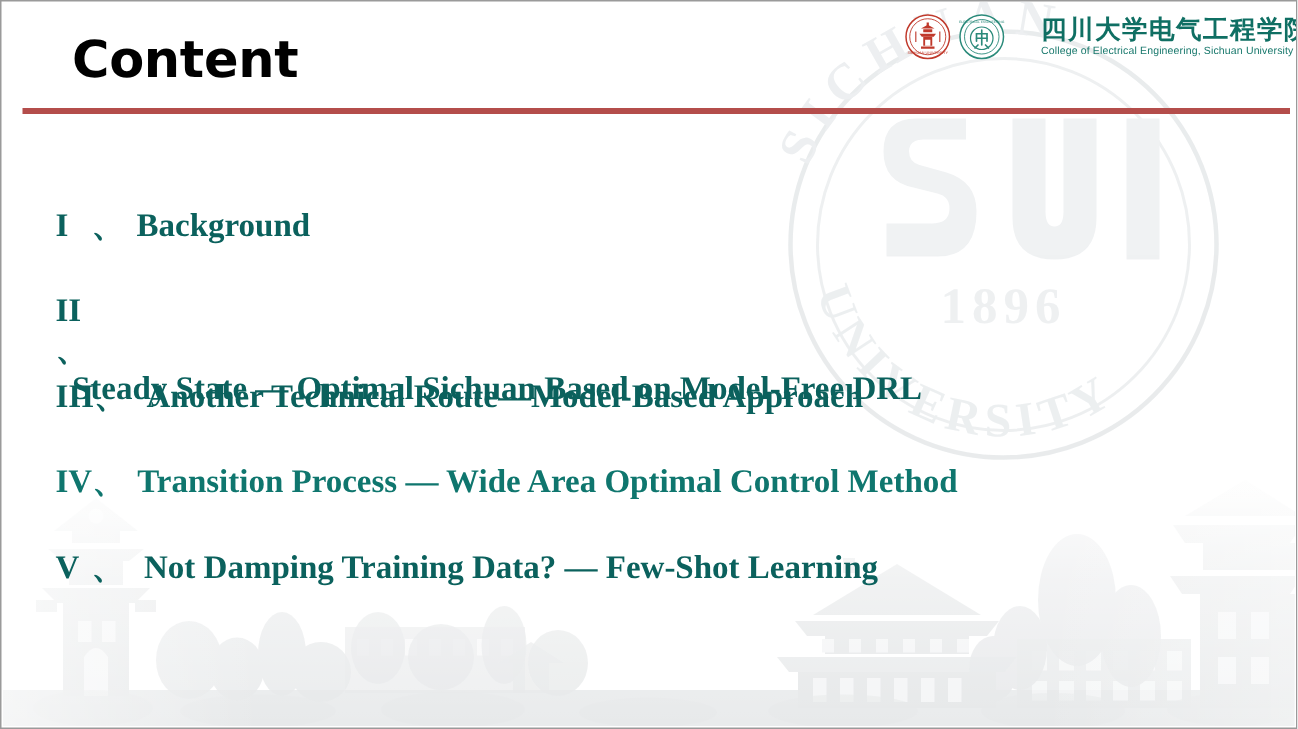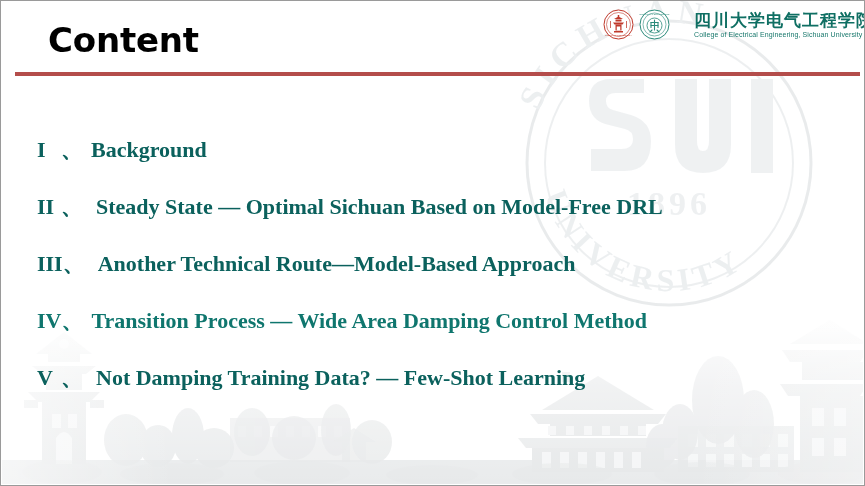--- a/index.html
+++ b/index.html
@@ -148,21 +148,21 @@
   }
   .toc-sep {
     display: inline-block;
     margin-right: 2px;
   }
   .toc-label {
     display: inline-block;
   }
 
   .i0 { top: 60px; }
-  .i1 { top: 117px; }
+  .i1 { top: 117px; flex-direction: column; }
   .i2 { top: 174px; }
   .i3 { top: 231px; }
   .i4 { top: 288px; }
 
   .gap-sm { padding-left: 6px; text-align: center; }
   .gap-md { padding-left: 11px; }
 </style>
 </head>
 <body>
 
@@ -405,21 +405,21 @@
 
     <div class="toc-item i2">
       <span class="toc-num">III</span>
       <span class="toc-sep">、</span>
       <span class="toc-label gap-md">Another Technical Route—Model-Based Approach</span>
     </div>
 
     <div class="toc-item i3 accent">
       <span class="toc-num">IV</span>
       <span class="toc-sep">、</span>
-      <span class="toc-label gap-sm">Transition Process — Wide Area Damping Control Method</span>
+      <span class="toc-label gap-sm">Transition Process — Wide Area Optimal Control Method</span>
     </div>
 
     <div class="toc-item i4">
       <span class="toc-num">V</span>
       <span class="toc-sep">、</span>
       <span class="toc-label gap-md">Not Damping Training Data? — Few-Shot Learning</span>
     </div>
 
   </div>
 

